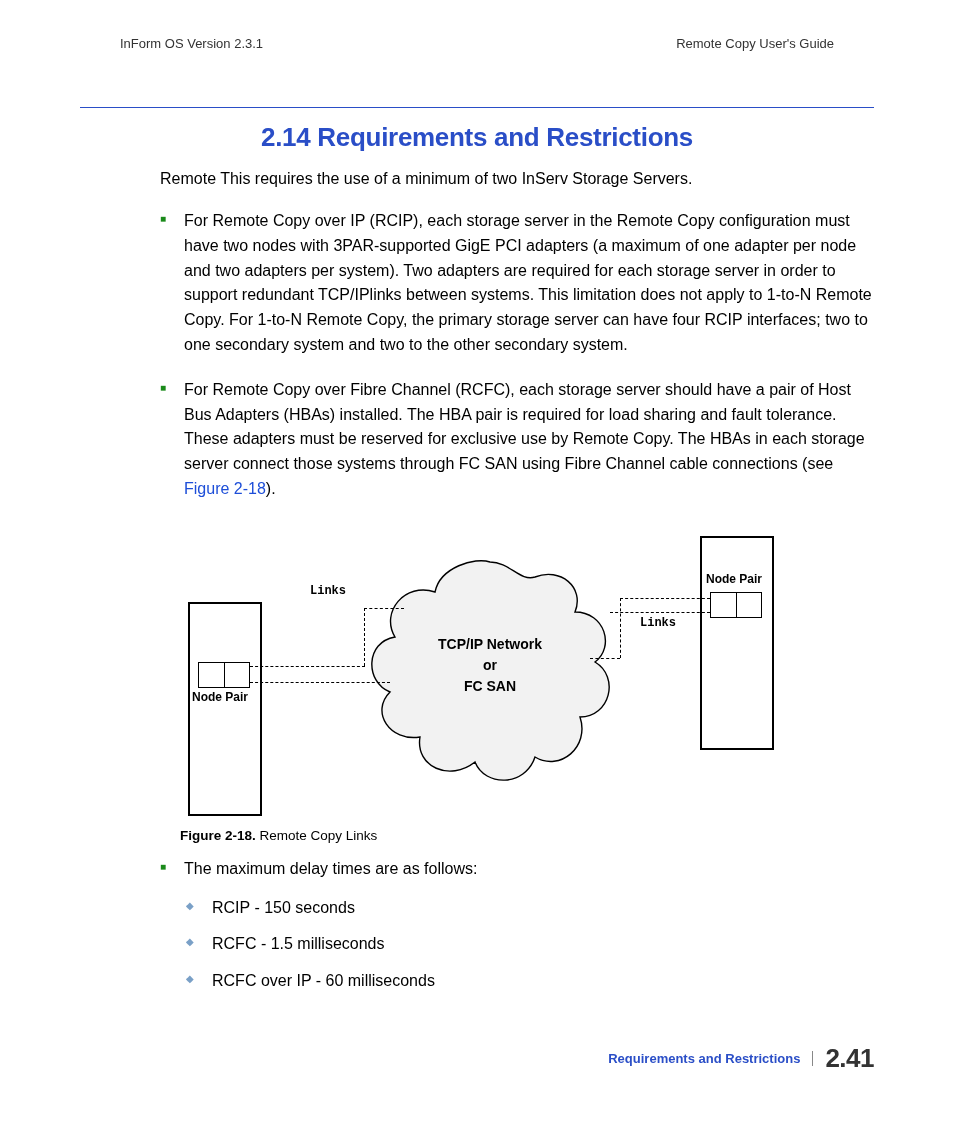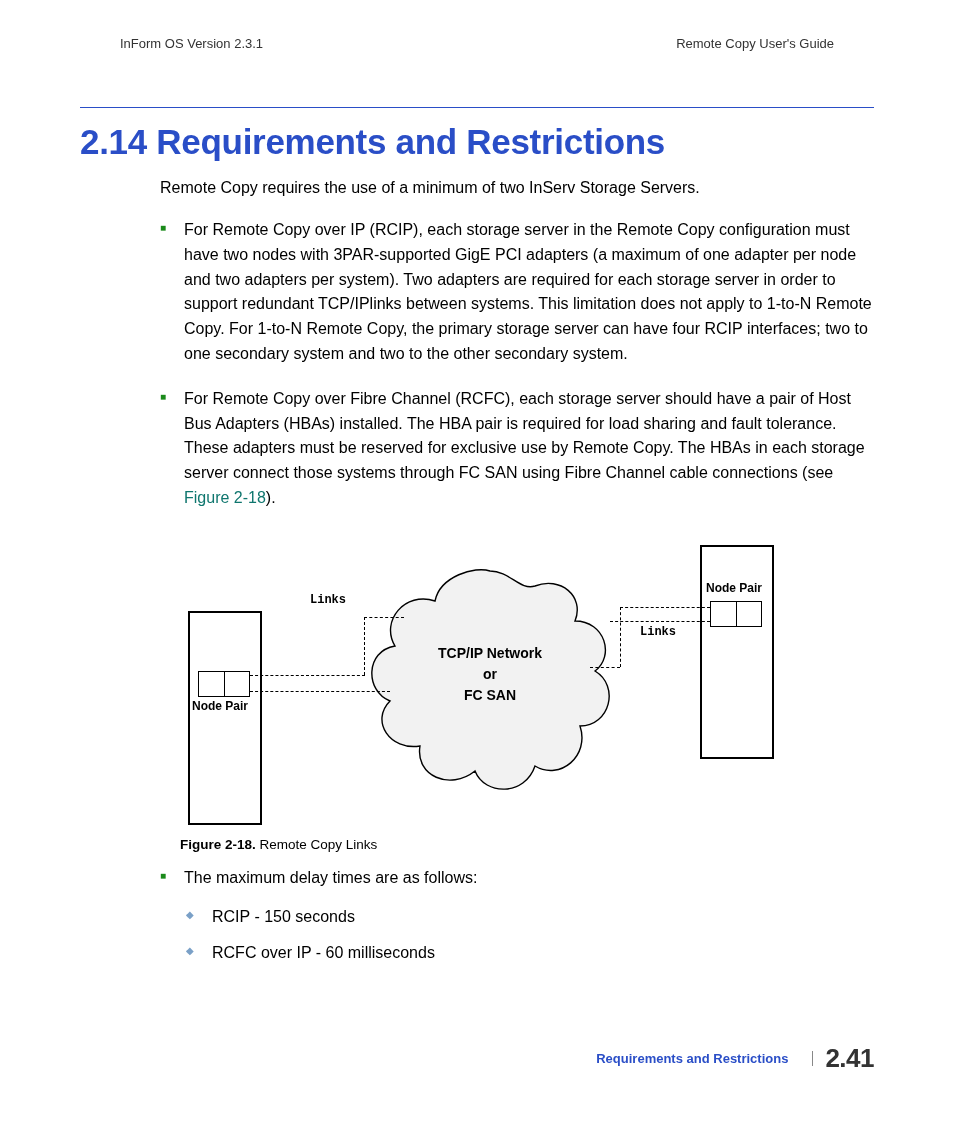--- a/index.html
+++ b/index.html
@@ -22,26 +22,27 @@
     font-size: 13px;
     color: #333;
     padding: 0 40px 6px 40px;
   }
   .hr-blue {
     border: none;
     border-top: 1.2px solid #2a4ec7;
     margin: 50px 0 14px 0;
   }
   h1.section-title {
-    font-size: 35px;
+    font-size: 26px;
     font-weight: 700;
     color: #2a4ec7;
     margin: 0 0 14px 0;
     font-family: "Myriad Pro", "Segoe UI Semibold", "Helvetica Neue", Arial, sans-serif;
     letter-spacing: -0.3px;
+    text-align: center;
   }
   .intro {
     font-size: 16px;
     margin: 0 0 18px 80px;
     line-height: 1.5;
   }
   ul.bullets {
     list-style: none;
     margin: 0 0 0 80px;
     padding: 0;
@@ -55,21 +56,21 @@
   }
   ul.bullets > li::before {
     content: "■";
     position: absolute;
     left: 0;
     top: 2px;
     color: #1a8a1a;
     font-size: 10px;
   }
   a.figlink {
-    color: #0f766e;
+    color: #1d4ed8;
     text-decoration: none;
   }
   ul.sub {
     list-style: none;
     margin: 14px 0 0 0;
     padding: 0;
   }
   ul.sub > li {
     position: relative;
     padding-left: 28px;
@@ -176,21 +177,21 @@
     position: absolute;
     bottom: 34px;
     right: 80px;
     display: flex;
     align-items: center;
   }
   .footer-section {
     color: #2a4ec7;
     font-weight: 700;
     font-size: 13px;
-    padding-right: 24px;
+    padding-right: 12px;
     border-right: 1.5px solid #888;
   }
   .footer-page {
     font-size: 26px;
     font-weight: 700;
     color: #333;
     padding-left: 12px;
     letter-spacing: -0.5px;
   }
 </style>
@@ -201,21 +202,21 @@
 
   <div class="header-row">
     <span>InForm OS Version 2.3.1</span>
     <span>Remote Copy User's Guide</span>
   </div>
 
   <hr class="hr-blue">
 
   <h1 class="section-title">2.14 Requirements and Restrictions</h1>
 
-  <p class="intro">Remote Copy requires the use of a minimum of two InServ Storage Servers.</p>
+  <p class="intro">Remote This requires the use of a minimum of two InServ Storage Servers.</p>
 
   <ul class="bullets">
     <li>For Remote Copy over IP (RCIP), each storage server in the Remote Copy configuration must have two nodes with 3PAR-supported GigE PCI adapters (a maximum of one adapter per node and two adapters per system). Two adapters are required for each storage server in order to support redundant TCP/IPlinks between systems. This limitation does not apply to 1-to-N Remote Copy. For 1-to-N Remote Copy, the primary storage server can have four RCIP interfaces; two to one secondary system and two to the other secondary system.</li>
     <li>
       <span>For Remote Copy over Fibre Channel (RCFC), each storage server should have a pair of Host Bus Adapters (HBAs) installed. The HBA pair is required for load sharing and fault tolerance. These adapters must be reserved for exclusive use by Remote Copy. The HBAs in each storage server connect those systems through FC SAN using Fibre Channel cable connections (see </span><a href="#" class="figlink">Figure 2-18</a><span>).</span>
     </li>
   </ul>
 
   <div class="figure-wrap">
     <div class="fig">
@@ -266,20 +267,21 @@
     <div class="fig-caption">
       <b>Figure 2-18.</b><span>  Remote Copy Links</span>
     </div>
   </div>
 
   <ul class="bullets">
     <li>
       <span>The maximum delay times are as follows:</span>
       <ul class="sub">
         <li>RCIP - 150 seconds</li>
+        <li>RCFC - 1.5 milliseconds</li>
         <li>RCFC over IP - 60 milliseconds</li>
       </ul>
     </li>
   </ul>
 
   <div class="footer">
     <span class="footer-section">Requirements and Restrictions</span>
     <span class="footer-page">2.41</span>
   </div>
 

